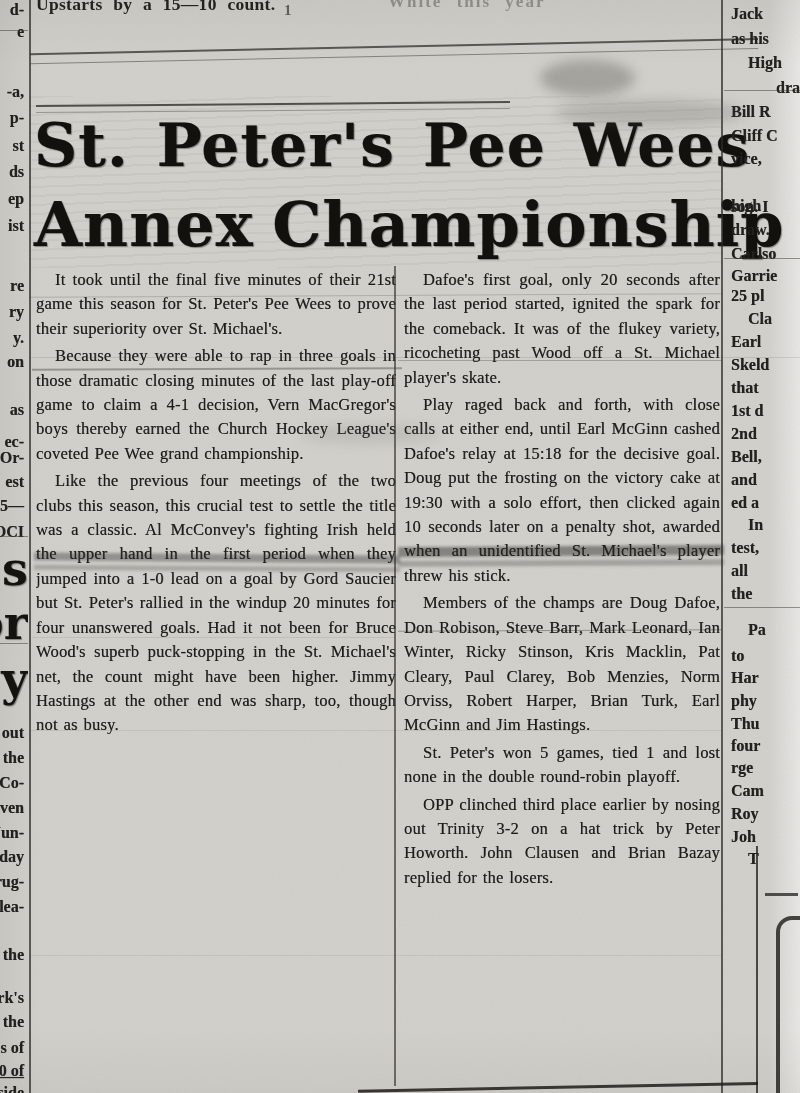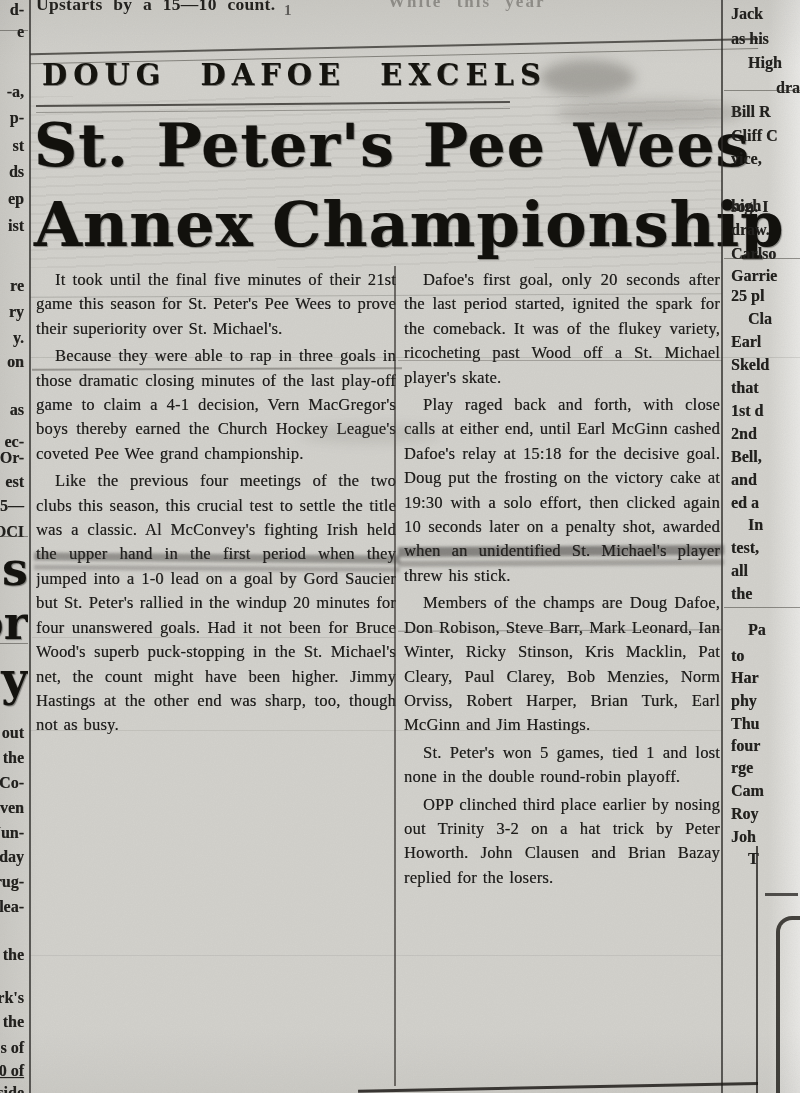--- a/index.html
+++ b/index.html
@@ -109,21 +109,20 @@
 </style>
 </head>
 <body>
 
 <div class="scan">
 
   <div class="topline">Upstarts by a 15—10 count.</div>
   <div class="topmark">1</div>
   <div class="topline-faded">White this year</div>
   <div class="top-double-rule"></div>
-  <div class="kicker">DOUG DAFOE EXCELS</div>
   <div class="kicker-rule"></div>
   <div class="headline-band"></div>
   <div class="headline headline-2">Annex Championship</div>
   <div class="headline headline-1">St. Peter's Pee Wees</div>
 
   <div class="cols">
     <div class="col col1">
         <p class="para">It took until the final five minutes of their 21st game this season for St. Peter's Pee Wees to prove their superiority over St. Michael's.</p>
         <p class="para">Because they were able to rap in three goals in those dramatic closing minutes of the last play-off game to claim a 4-1 decision, Vern MacGregor's boys thereby earned the Church Hockey League's coveted Pee Wee grand championship.</p>
         <p class="para">Like the previous four meetings of the two clubs this season, this crucial test to settle the title was a classic. Al McConvey's fighting Irish held the upper hand in the first period when they jumped into a 1-0 lead on a goal by Gord Saucier but St. Peter's rallied in the windup 20 minutes for four unanswered goals. Had it not been for Bruce Wood's superb puck-stopping in the St. Michael's net, the count might have been higher. Jimmy Hastings at the other end was sharp, too, though not as busy.</p>

